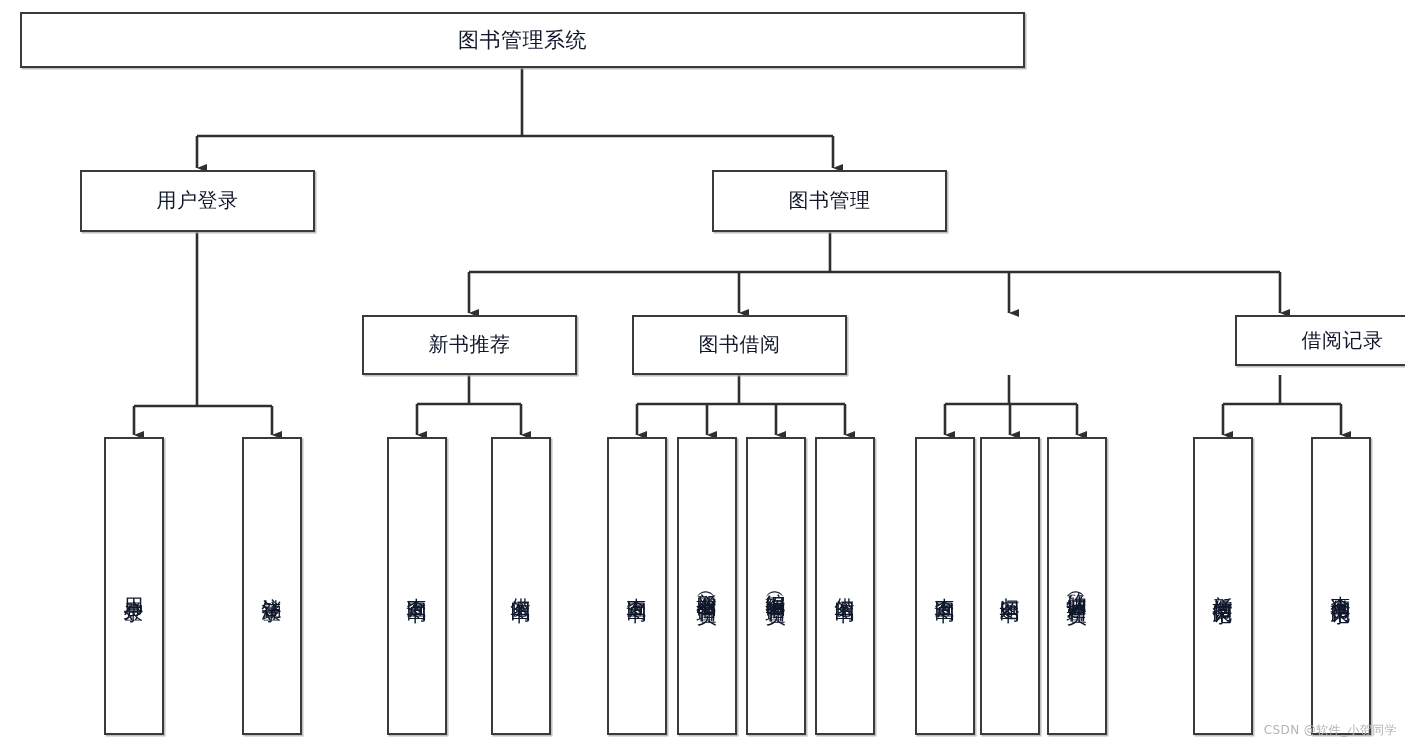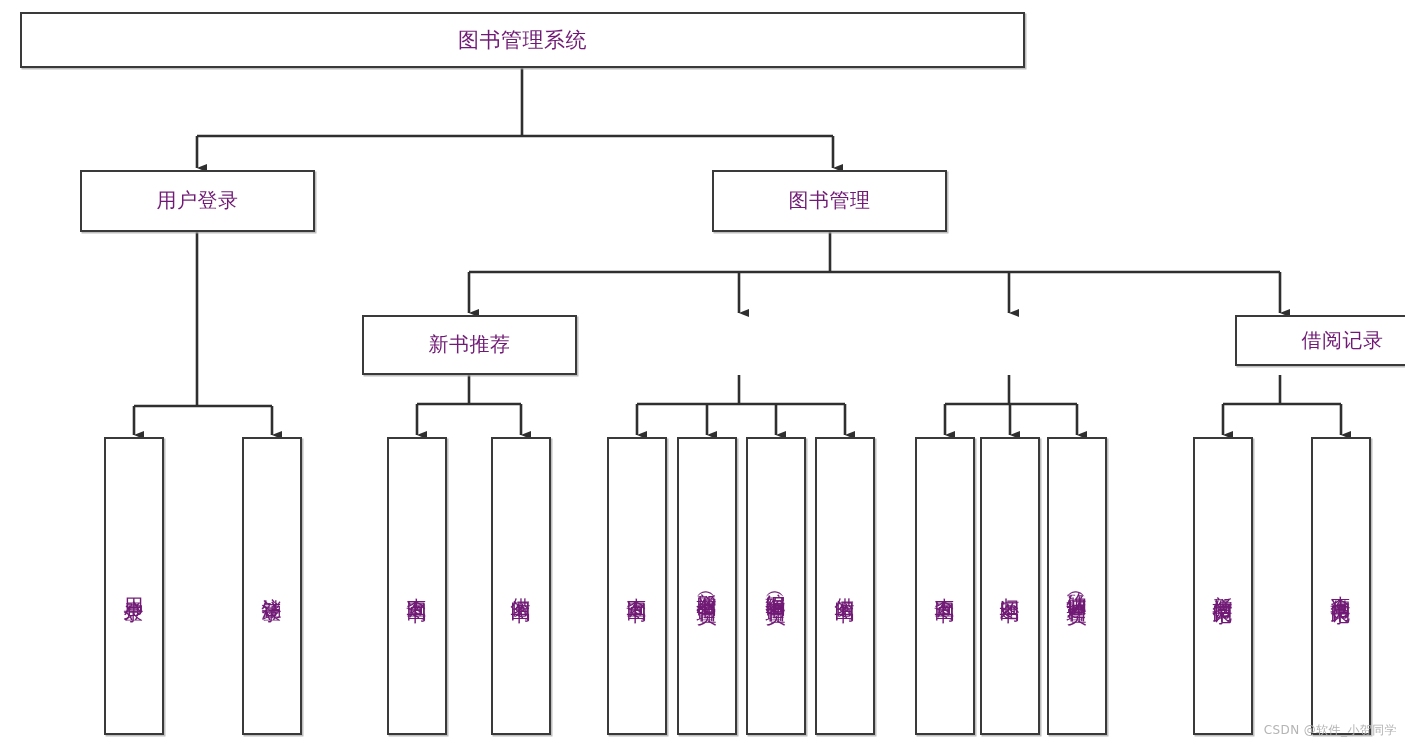--- a/index.html
+++ b/index.html
@@ -30,21 +30,21 @@
     box-sizing: border-box;
     background: #ffffff;
     border: 2px solid #3a3a3a;
     box-shadow: 1.5px 1.5px 0 0 rgba(170,170,170,0.75);
     display: flex;
     align-items: center;
     justify-content: center;
     overflow: hidden;
   }
   .node-label {
-    color: #701a75;
+    color: #0f172a;
     line-height: 1.18;
     white-space: nowrap;
     text-align: right;
     letter-spacing: 0.5px;
   }
   .lvl0 .node-label { font-size: 21px; }
   .lvl1 .node-label { font-size: 20px; }
   .lvl2 .node-label { font-size: 20px; }
   .leaf .node-label {
     writing-mode: vertical-rl;
@@ -126,20 +126,23 @@
   <div class="node-box lvl1" style="left:80px; top:170px; width:235px; height:62px;">
     <span class="node-label">用户登录</span>
   </div>
   <div class="node-box lvl2" style="left:362px; top:315px; width:215px; height:60px;">
     <span class="node-label">新书推荐</span>
   </div>
 
   <div class="node-box lvl1" style="left:712px; top:170px; width:235px; height:62px;">
     <span class="node-label">图书管理</span>
   </div>
+  <div class="node-box lvl2" style="left:632px; top:315px; width:215px; height:60px;">
+    <span class="node-label">图书借阅</span>
+  </div>
   <div class="node-box lvl2" style="left:1235px; top:315px; width:215px; height:51px;">
     <span class="node-label">借阅记录</span>
   </div>
 
   <div class="node-box leaf" style="left:104px; top:437px; width:60px; height:298px;">
     <span class="node-label">用户登录</span>
   </div>
   <div class="node-box leaf" style="left:242px; top:437px; width:60px; height:298px;">
     <span class="node-label">注销登录</span>
   </div>

